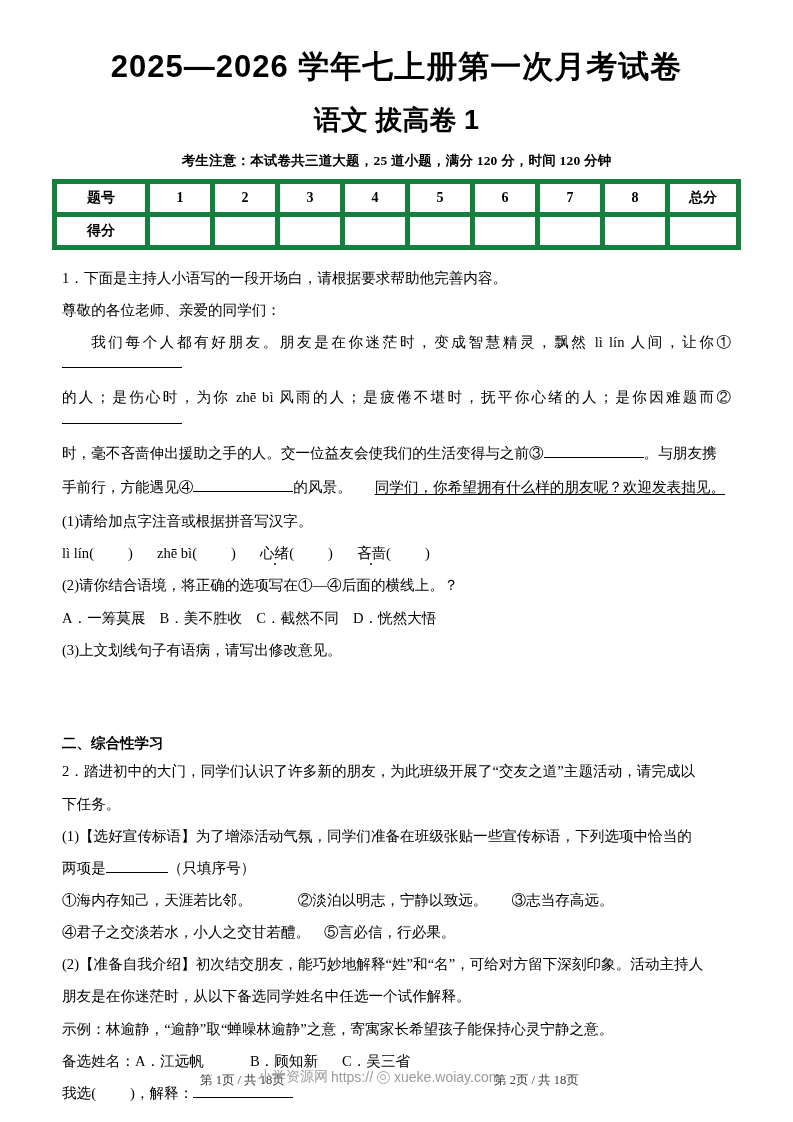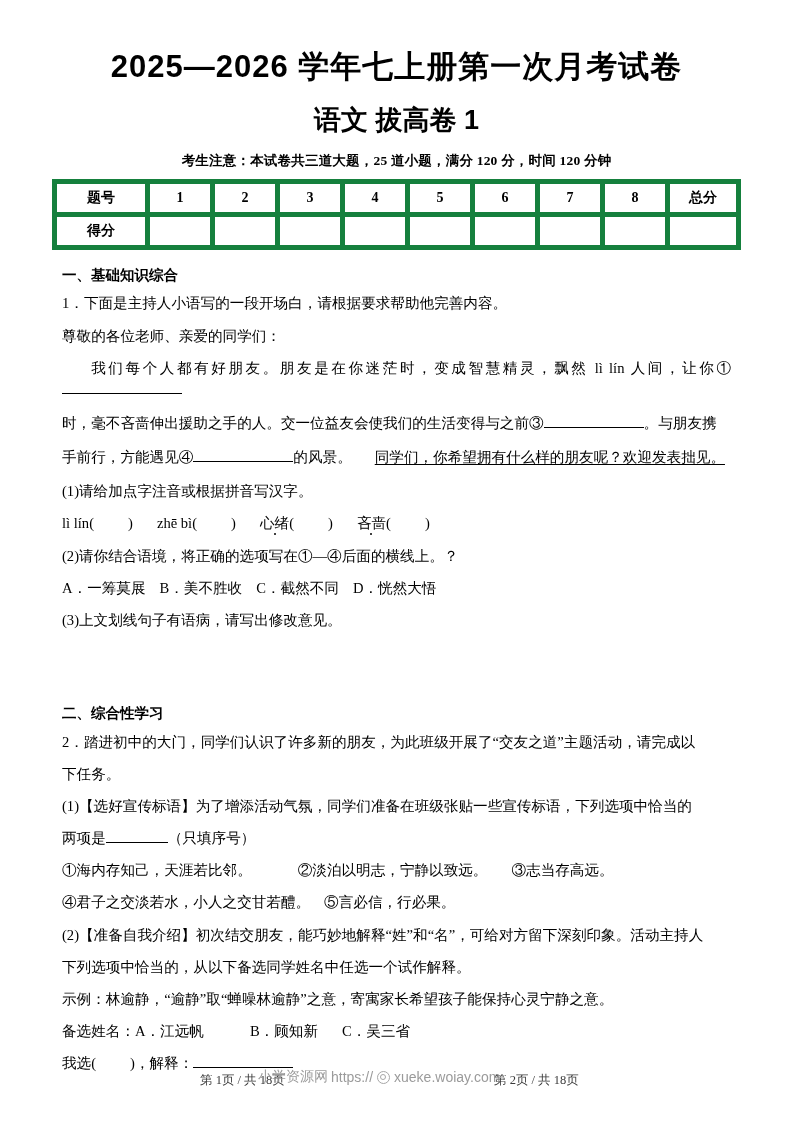--- a/index.html
+++ b/index.html
@@ -241,30 +241,32 @@
           <td class="num-cell"></td>
           <td class="num-cell"></td>
           <td class="total-cell"></td>
         </tr>
       </tbody>
     </table>
   </div>
 
   <div class="content">
 
-    <div class="sec-heading">一、基础知识综合</div>
 
     <p class="para tight">1．下面是主持人小语写的一段开场白，请根据要求帮助他完善内容。</p>
 
     <p class="para tight">尊敬的各位老师、亲爱的同学们：</p>
 
     <p class="para indent justified">
       <span>我们每个人都有好朋友。朋友是在你迷茫时，变成智慧精灵，飘然 lì lín 人间，让你①</span><span class="blank-line bl-long"></span>
     </p>
 
+    <p class="para justified">
+      <span>的人；是伤心时，为你 zhē bì 风雨的人；是疲倦不堪时，抚平你心绪的人；是你因难题而②</span><span class="blank-line bl-long"></span>
+    </p>
 
     <p class="para justified">
       <span>时，毫不吝啬伸出援助之手的人。交一位益友会使我们的生活变得与之前③</span><span class="blank-line bl-med"></span><span>。与朋友携</span>
     </p>
 
     <p class="para justified">
       <span>手前行，方能遇见④</span><span class="blank-line bl-med"></span><span>的风景。</span><span class="underlined-sentence">同学们，你希望拥有什么样的朋友呢？欢迎发表拙见。</span>
     </p>
 
     <p class="para tight">(1)请给加点字注音或根据拼音写汉字。</p>
@@ -296,21 +298,21 @@
 
     <p class="para tight">
       <span>①海内存知己，天涯若比邻。</span><span class="gap-lg"></span><span>②淡泊以明志，宁静以致远。</span><span class="gap-md"></span><span>③志当存高远。</span>
     </p>
 
     <p class="para tight">
       <span>④君子之交淡若水，小人之交甘若醴。</span><span class="gap-sm"></span><span>⑤言必信，行必果。</span>
     </p>
 
     <p class="para tight">(2)【准备自我介绍】初次结交朋友，能巧妙地解释“姓”和“名”，可给对方留下深刻印象。活动主持人</p>
-    <p class="para tight">下列选项中恰当的，从以下备选同学姓名中任选一个试作解释。</p>
+    <p class="para tight">朋友是在你迷茫时，从以下备选同学姓名中任选一个试作解释。</p>
 
     <p class="para tight">示例：林逾静，“逾静”取“蝉噪林逾静”之意，寄寓家长希望孩子能保持心灵宁静之意。</p>
 
     <p class="para tight">
       <span>备选姓名：</span><span>A．江远帆</span><span class="gap-lg"></span><span>B．顾知新</span><span class="gap-md"></span><span>C．吴三省</span>
     </p>
 
     <p class="para">
       <span>我选(</span><span class="paren-gap"></span><span>)，解释：</span><span class="blank-line bl-med"></span>
     </p>

